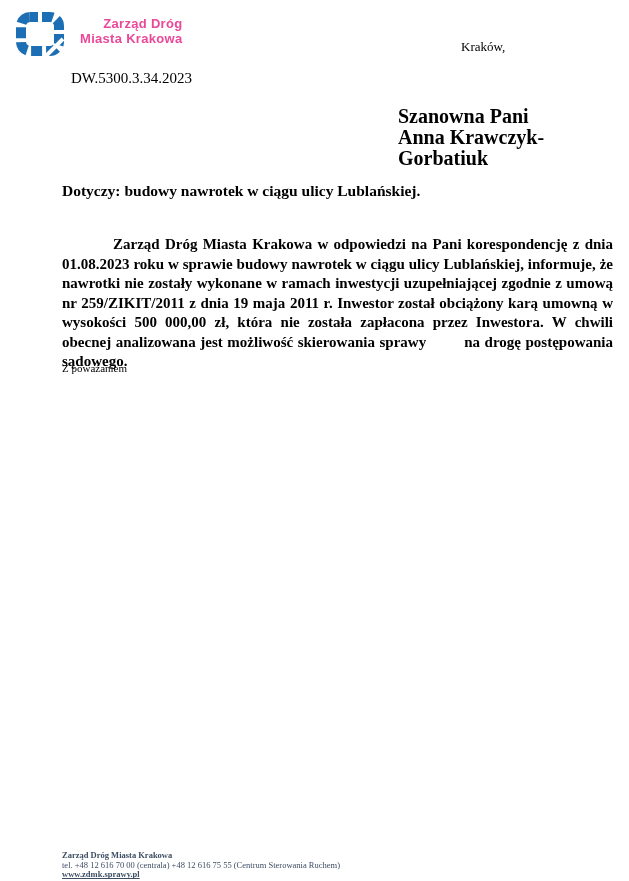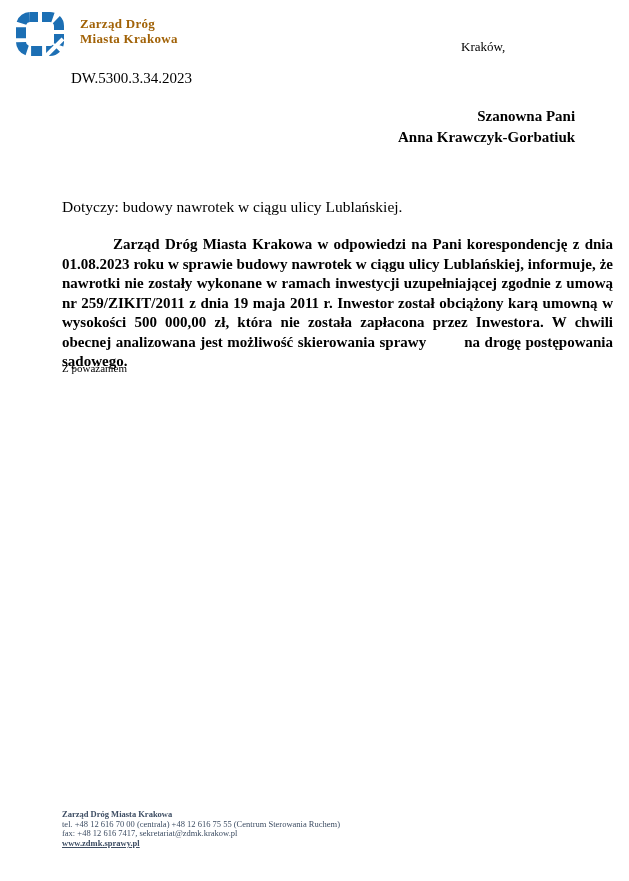--- a/index.html
+++ b/index.html
@@ -20,26 +20,27 @@
     position: absolute;
     left: 16px;
     top: 12px;
     width: 48px;
     height: 46px;
   }
   .org-name {
     position: absolute;
     left: 80px;
     top: 16px;
-    font-family: Liberation Serif, serif;
+    font-family: Liberation Sans, sans-serif;
     font-weight: bold;
     font-size: 13px;
     line-height: 15px;
-    color: #a16207;
+    color: #ec4899;
     letter-spacing: 0.3px;
+    text-align: right;
   }
 
   
   .place-line {
     position: absolute;
     left: 461px;
     top: 39px;
     font-size: 13px;
   }
   .reference {
@@ -48,33 +49,32 @@
     top: 70px;
     font-size: 15px;
     margin-left: 9px;
   }
 
   
   .recipient {
     position: absolute;
     left: 398px;
     top: 106px;
-    font-size: 15px;
+    font-size: 20px;
     font-weight: bold;
     line-height: 21px;
-    text-align: right;
   }
 
   
   .subject {
     position: absolute;
     left: 62px;
-    top: 198px;
+    top: 182px;
     font-size: 15.5px;
-    font-weight: normal;
+    font-weight: bold;
   }
 
   
   .body-paragraph {
     position: absolute;
     left: 62px;
     top: 235px;
     width: 551px;
     font-size: 15px;
     line-height: 19.5px;
@@ -107,21 +107,21 @@
   
   .footer {
     position: absolute;
     left: 62px;
     top: 810px;
     width: 340px;
     font-size: 8.5px;
     line-height: 9.7px;
     color: #3d4d63;
   }
-  .footer .bold { font-weight: bold; }
+  .footer .bold { font-weight: bold; margin-top: 41px; }
   .footer .website {
     font-weight: bold;
     text-decoration: underline;
     color: #3d4d63;
     cursor: pointer;
   }
 </style>
 </head>
 <body>
 
@@ -150,17 +150,16 @@
   <div class="subject">Dotyczy: budowy nawrotek w ciągu ulicy Lublańskiej.</div>
 
   <div class="body-paragraph"><span>Zarząd Dróg Miasta Krakowa w odpowiedzi na Pani korespondencję z dnia 01.08.2023 roku w sprawie budowy nawrotek w ciągu ulicy Lublańskiej, informuje, że nawrotki nie zostały wykonane w ramach inwestycji uzupełniającej zgodnie z umową nr 259/ZIKIT/2011 z dnia 19 maja 2011 r. Inwestor został obciążony karą umowną w wysokości 500 000,00 zł, która nie została zapłacona przez Inwestora. W chwili obecnej analizowana jest możliwość skierowania sprawy</span><span class="body-gap"></span><span>na drogę postępowania sądowego.</span></div>
 
   <div class="closing">Z poważaniem</div>
 
 
   <div class="footer">
     <div class="bold">Zarząd Dróg Miasta Krakowa</div>
     <div>tel. +48 12 616 70 00 (centrala) +48 12 616 75 55 (Centrum Sterowania Ruchem)</div>
-    <div>fax: +48 12 616 7417, sekretariat@zdmk.krakow.pl</div>
     <div class="website">www.zdmk.sprawy.pl</div>
   </div>
 
 </div>
 
 </body></html>

